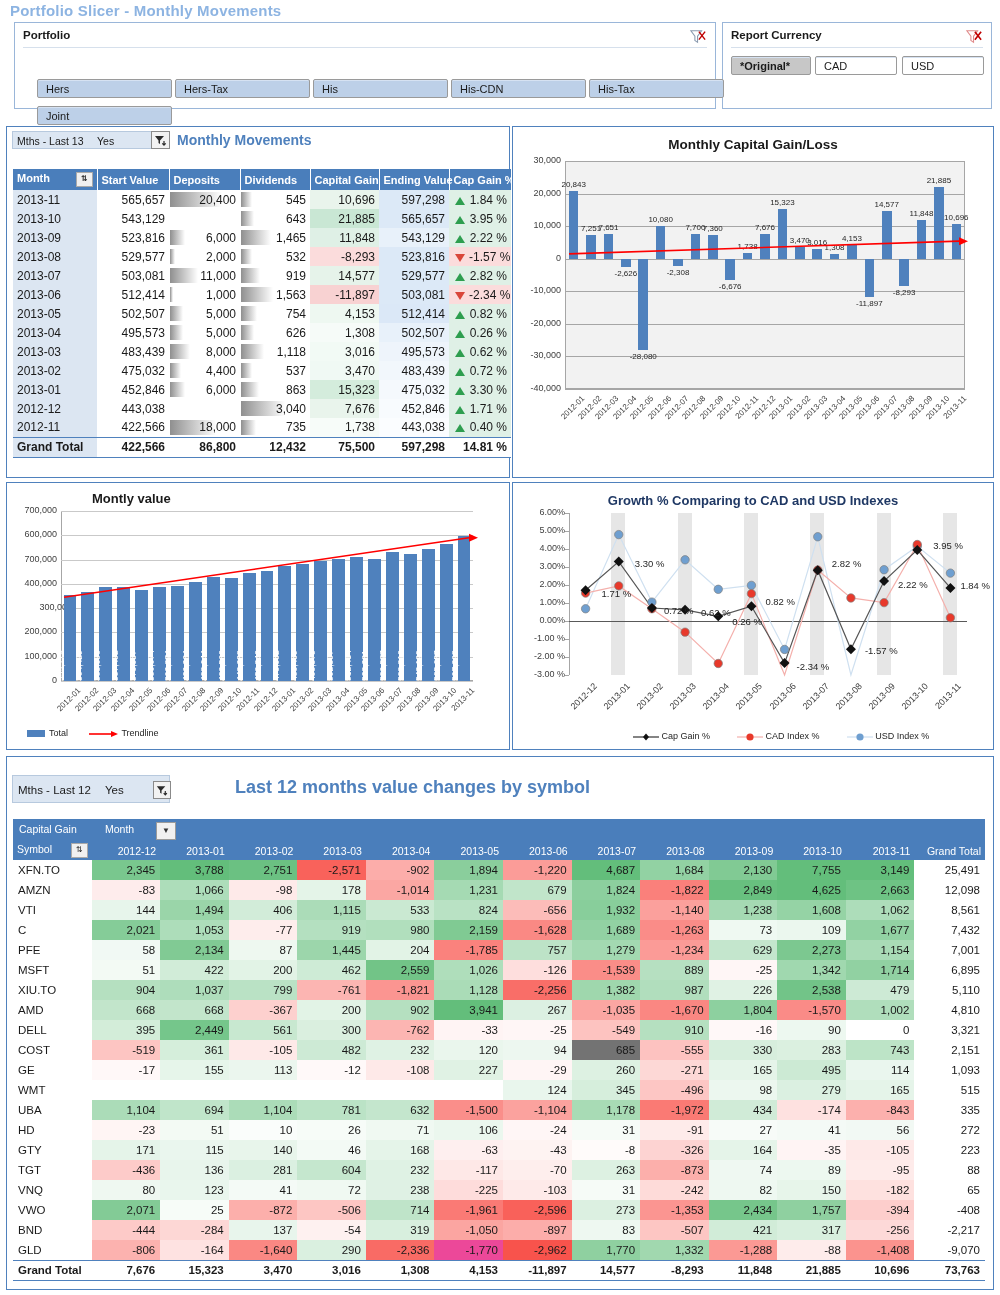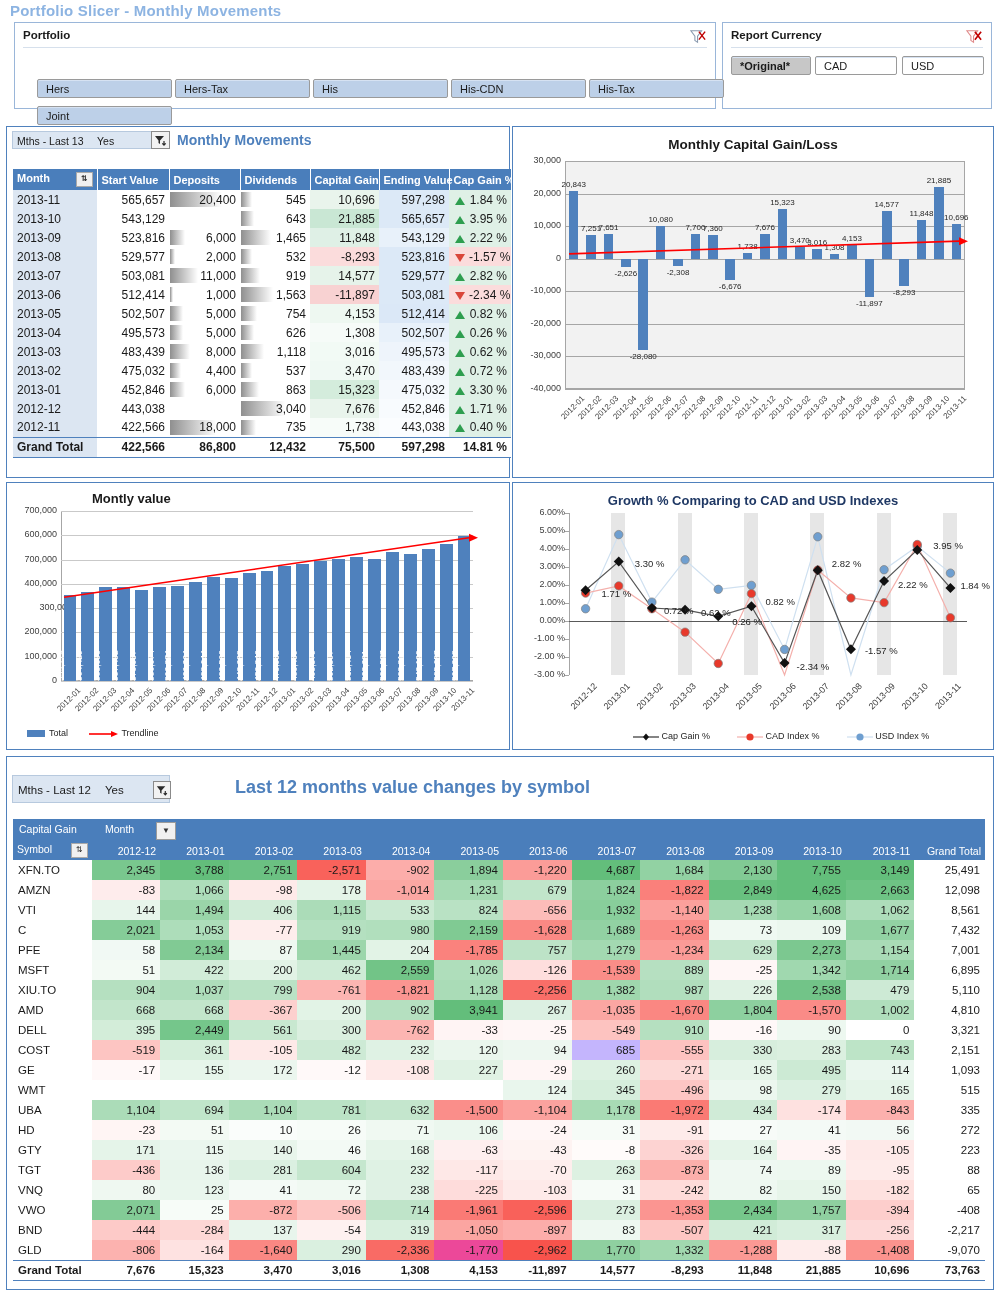--- a/index.html
+++ b/index.html
@@ -869,32 +869,32 @@
             </tr>
             <tr>
               <td class="sym">COST</td>
               <td style="background:rgb(253,197,194)">-519</td>
               <td style="background:rgb(213,238,219)">361</td>
               <td style="background:rgb(254,233,232)">-105</td>
               <td style="background:rgb(205,234,213)">482</td>
               <td style="background:rgb(223,242,228)">232</td>
               <td style="background:rgb(234,246,237)">120</td>
               <td style="background:rgb(237,247,240)">94</td>
-              <td style="background:#c4b5fd">685</td>
+              <td style="background:#737373">685</td>
               <td style="background:rgb(253,194,192)">-555</td>
               <td style="background:rgb(215,238,221)">330</td>
               <td style="background:rgb(219,240,224)">283</td>
               <td style="background:rgb(189,228,199)">743</td>
               <td style="background:#ffffff">2,151</td>
             </tr>
             <tr>
               <td class="sym">GE</td>
               <td style="background:rgb(255,248,248)">-17</td>
               <td style="background:rgb(230,245,234)">155</td>
-              <td style="background:rgb(235,246,238)">172</td>
+              <td style="background:rgb(235,246,238)">113</td>
               <td style="background:rgb(255,249,249)">-12</td>
               <td style="background:rgb(254,233,232)">-108</td>
               <td style="background:rgb(224,242,228)">227</td>
               <td style="background:rgb(255,245,245)">-29</td>
               <td style="background:rgb(221,241,226)">260</td>
               <td style="background:rgb(253,216,214)">-271</td>
               <td style="background:rgb(229,244,233)">165</td>
               <td style="background:rgb(204,234,212)">495</td>
               <td style="background:rgb(234,246,238)">114</td>
               <td style="background:#ffffff">1,093</td>

